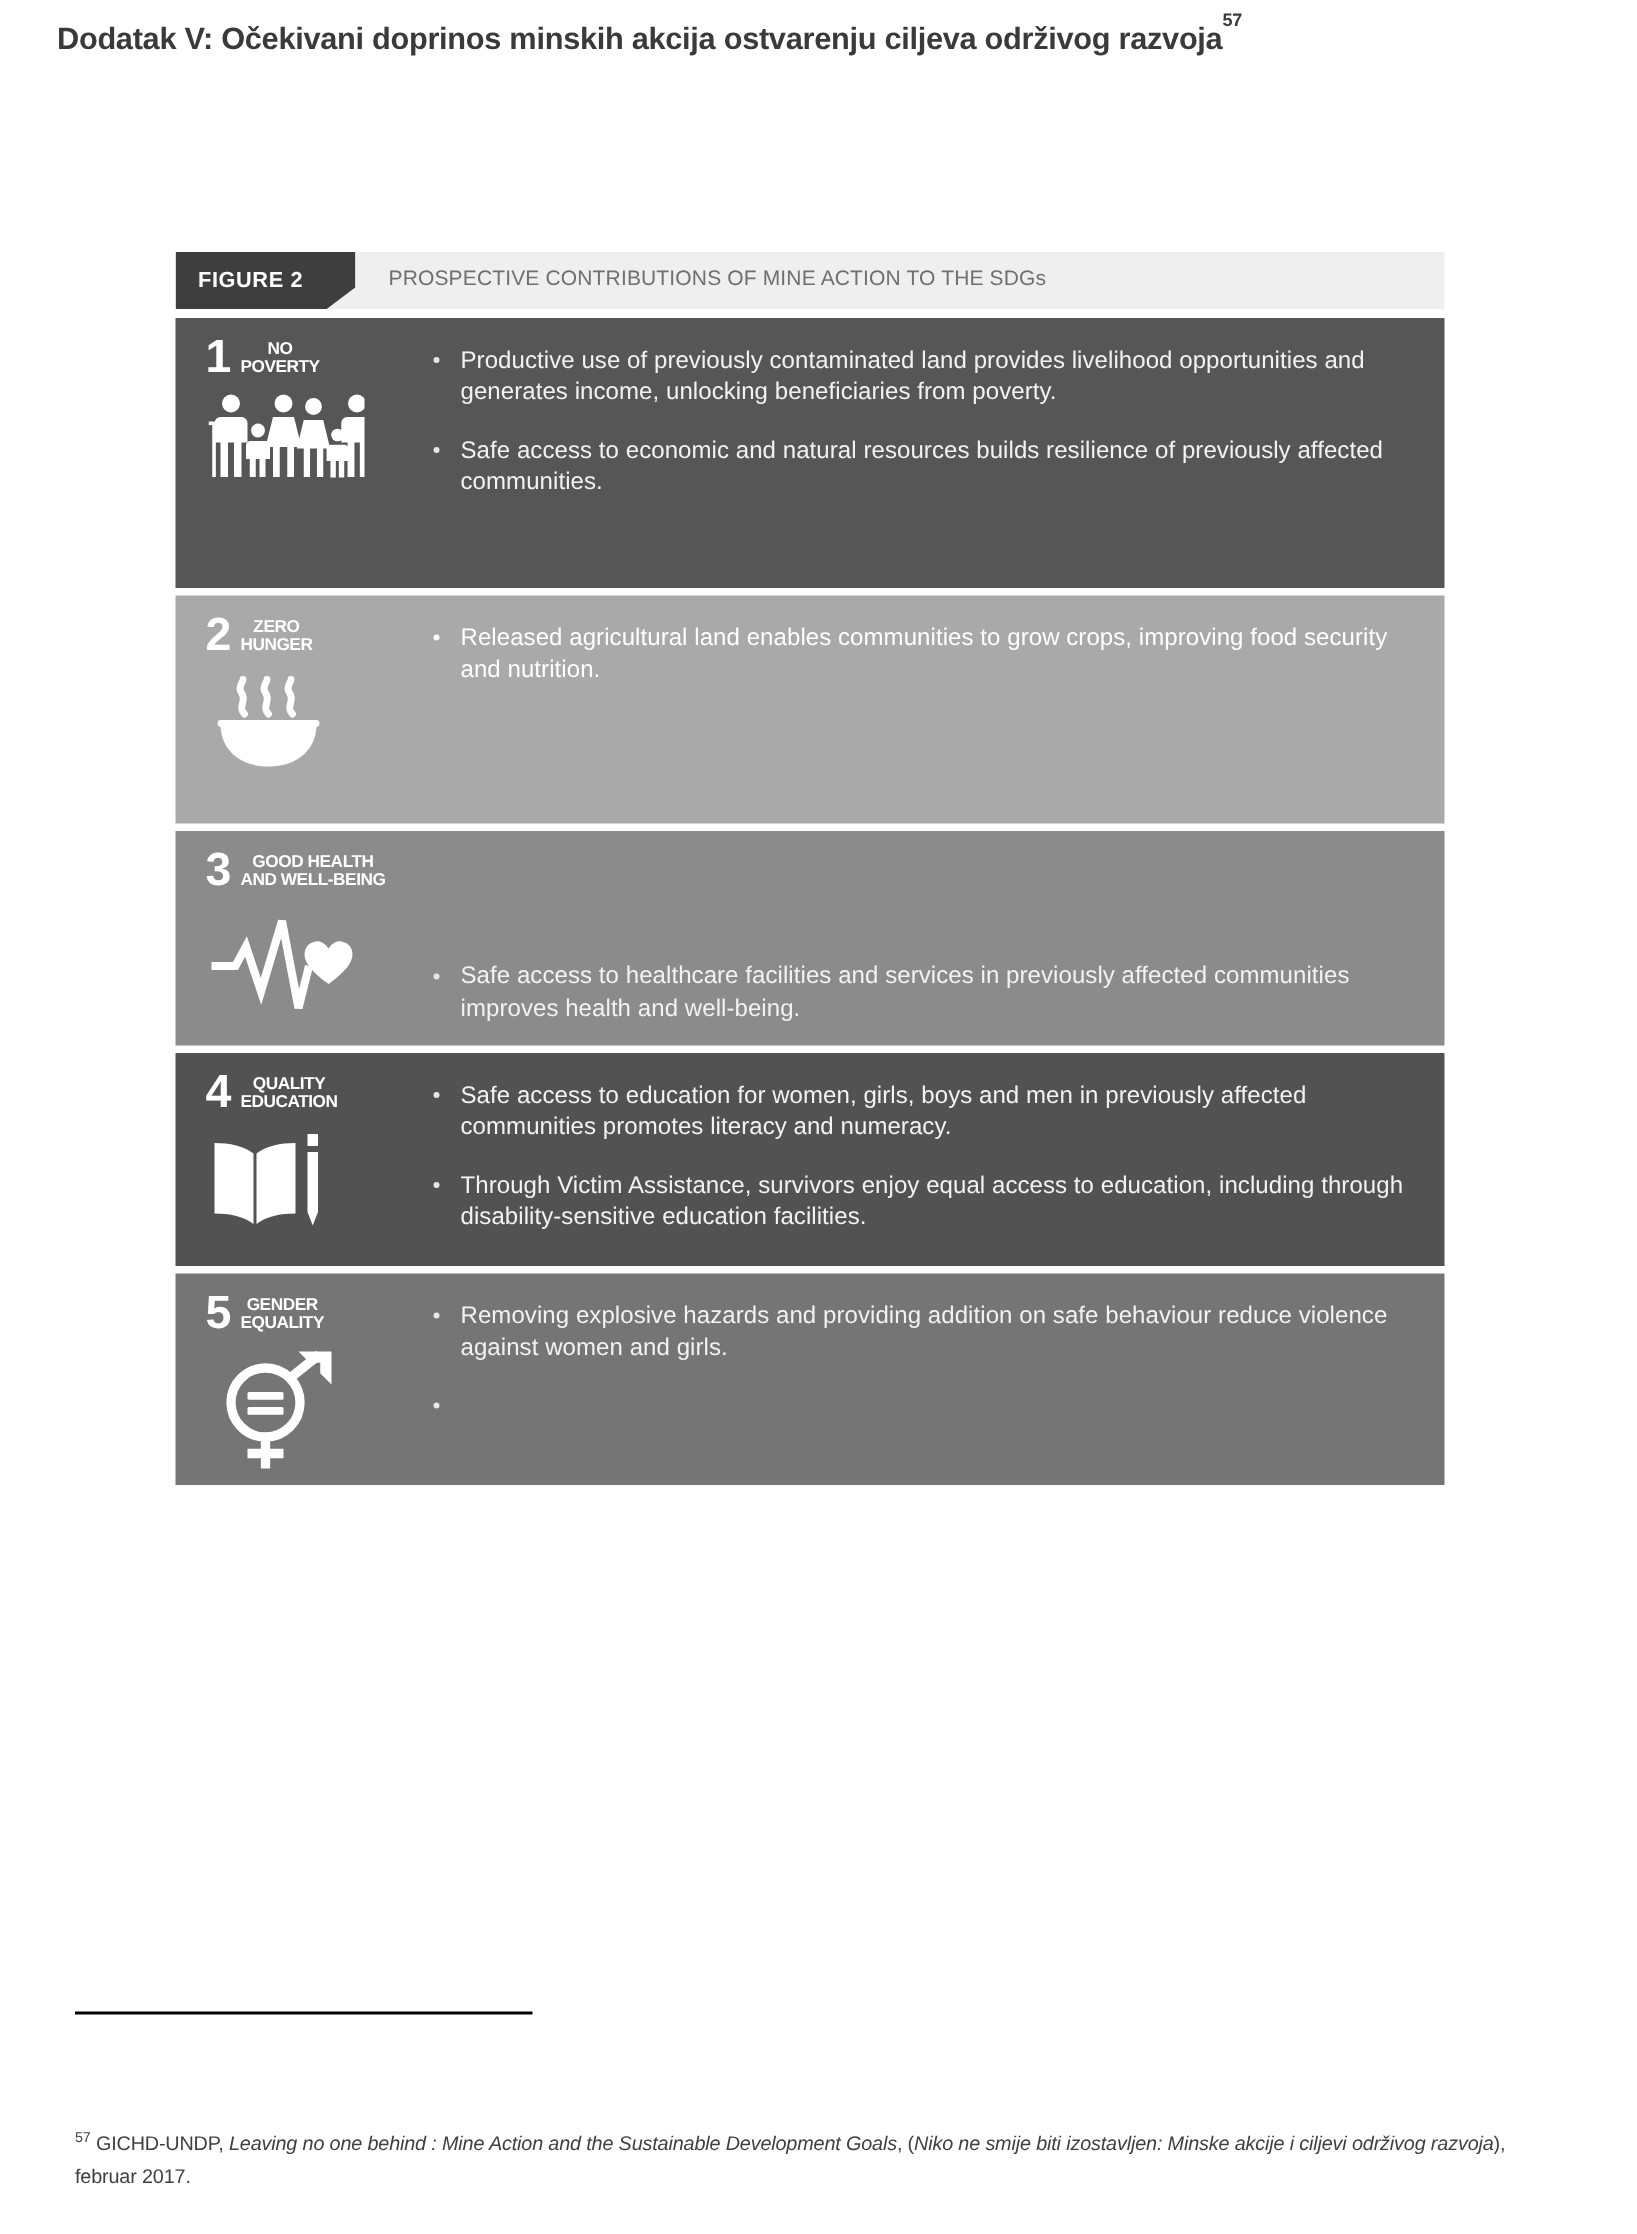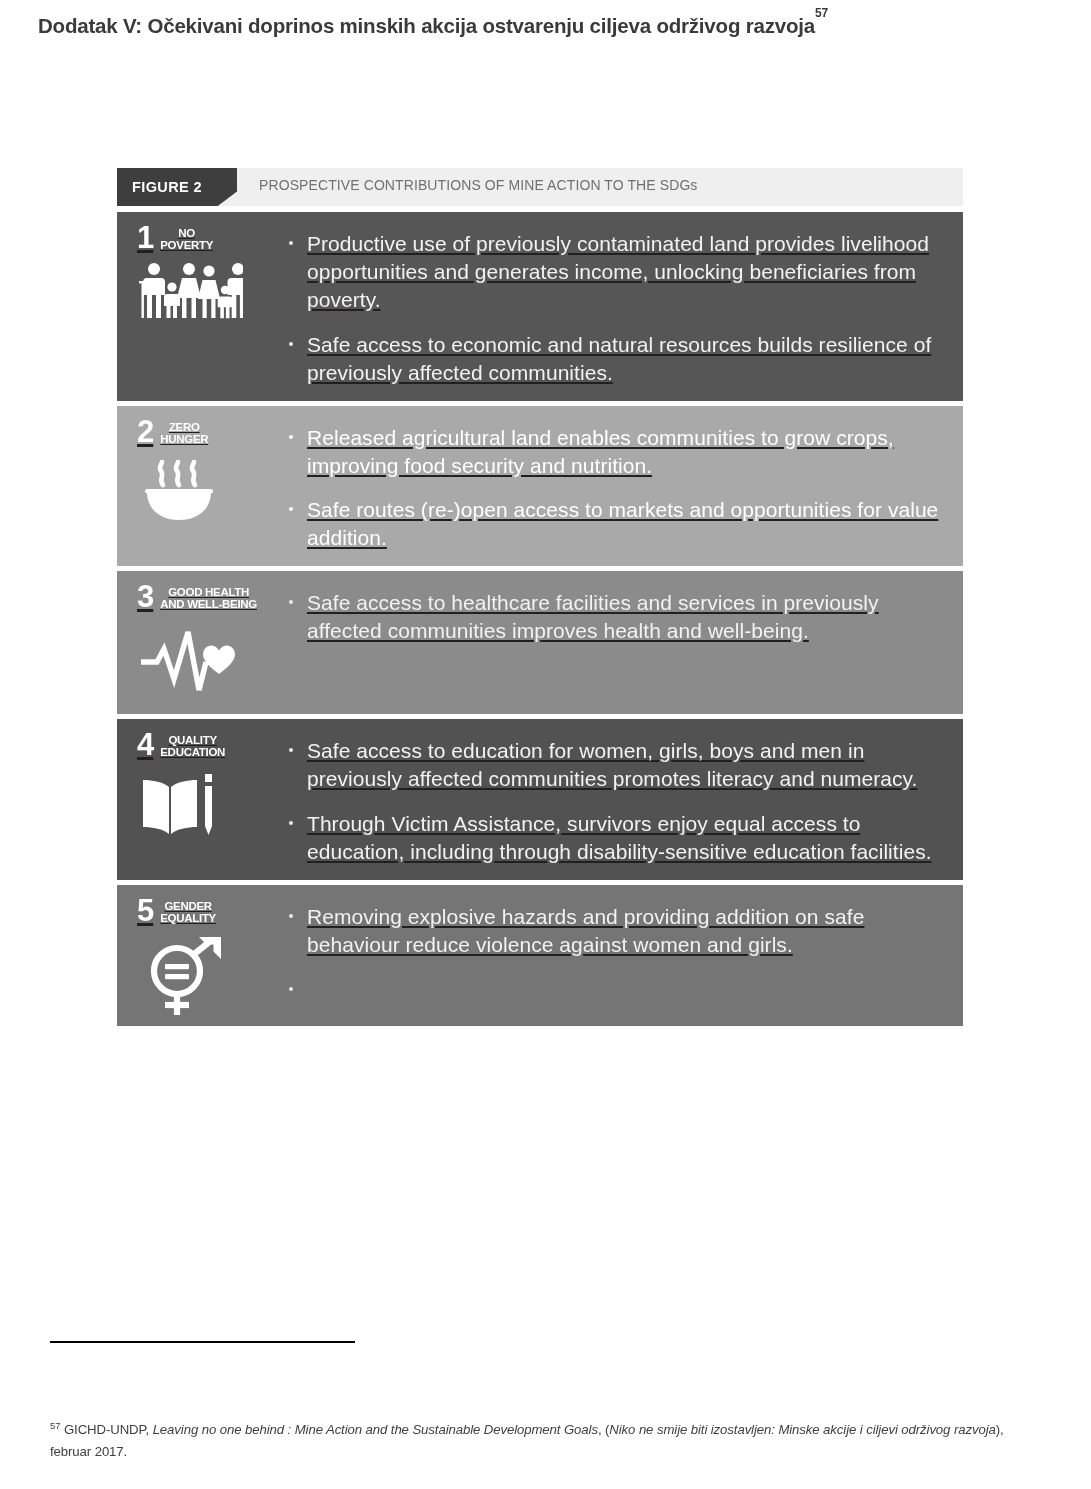--- a/index.html
+++ b/index.html
@@ -23,21 +23,20 @@
     color:#3a3a3a;
     white-space:nowrap;
   }
   .page-title sup{ font-size:12px; font-weight:bold; top:-0.7em; position:relative; }
 
   
   .figure{
     position:absolute;
     left:117px; top:168px;
     width:846px;
-    text-decoration:underline;
   }
 
   
   .fig-header{
     position:relative;
     height:38px;
     background:#efefef;
     overflow:hidden;
   }
   .fig-tab{
@@ -107,21 +106,21 @@
 
   .bullets-cell{
     flex:1 1 auto;
     padding:18px 22px 14px 8px;
     box-sizing:border-box;
   }
   .bullet{
     position:relative;
     padding-left:22px;
     margin-bottom:17px;
-    font-size:21px;
+    font-size:16px;
     line-height:1.33;
     color:#f2f2f2;
     letter-spacing:0.05px;
   }
   .bullet:last-child{ margin-bottom:0; }
   .bullet .dot{
     position:absolute;
     left:4px; top:0.52em;
     width:4px; height:4px;
     border-radius:50%;
@@ -132,21 +131,21 @@
   .shade-dark   { background:#565656; }
   .shade-light  { background:#a9a9a9; }
   .shade-mid    { background:#8b8b8b; }
   .shade-dark2  { background:#525252; }
   .shade-mid2   { background:#757575; }
 
   .shade-light .bullet, .shade-light .sdg-num, .shade-light .sdg-name { color:#ffffff; }
   .shade-light .bullet .dot{ background:#ffffff; }
 
   
-  .row-center .bullets-cell{ display:flex; flex-direction:column; justify-content:flex-start; }
+  .row-center .bullets-cell{ display:flex; flex-direction:column; justify-content:flex-end; }
 
   
   .fn-rule{
     position:absolute;
     left:50px; top:1341px;
     width:305px; height:0;
     border-top:2.2px solid #000000;
   }
   .footnote{
     position:absolute;
@@ -227,21 +226,20 @@
         <path d="M40 29 c-5 -5 2 -9 -2 -14 c-3 -4 1 -7 1 -9"></path>
         <path d="M56 29 c-5 -5 2 -9 -2 -14 c-3 -4 1 -7 1 -9"></path>
       </g>
       <path d="M8 36 h64 c0 16 -12 28 -32 28 S8 52 8 36 z" fill="#ffffff"></path>
       <rect x="6" y="33" width="68" height="4.6" rx="2.3" fill="#ffffff"></rect>
     </svg>
           </div>
         </div>
         <div class="bullets-cell">
           <div class="bullet"><span class="dot"></span><span>Released agricultural land enables communities to grow crops, improving food security and nutrition.</span></div>
-          <div class="bullet"><span class="dot"></span><span>Safe routes (re-)open access to markets and opportunities for value addition.</span></div>
         </div>
       </div>
       <div class="fig-row shade-mid row-center" style="min-height: 143px;">
         <div class="sdg-cell">
           <div class="sdg-head">
             <div class="sdg-num">3</div>
             <div class="sdg-name">GOOD HEALTH
 AND WELL-BEING</div>
           </div>
           <div class="sdg-icon">

